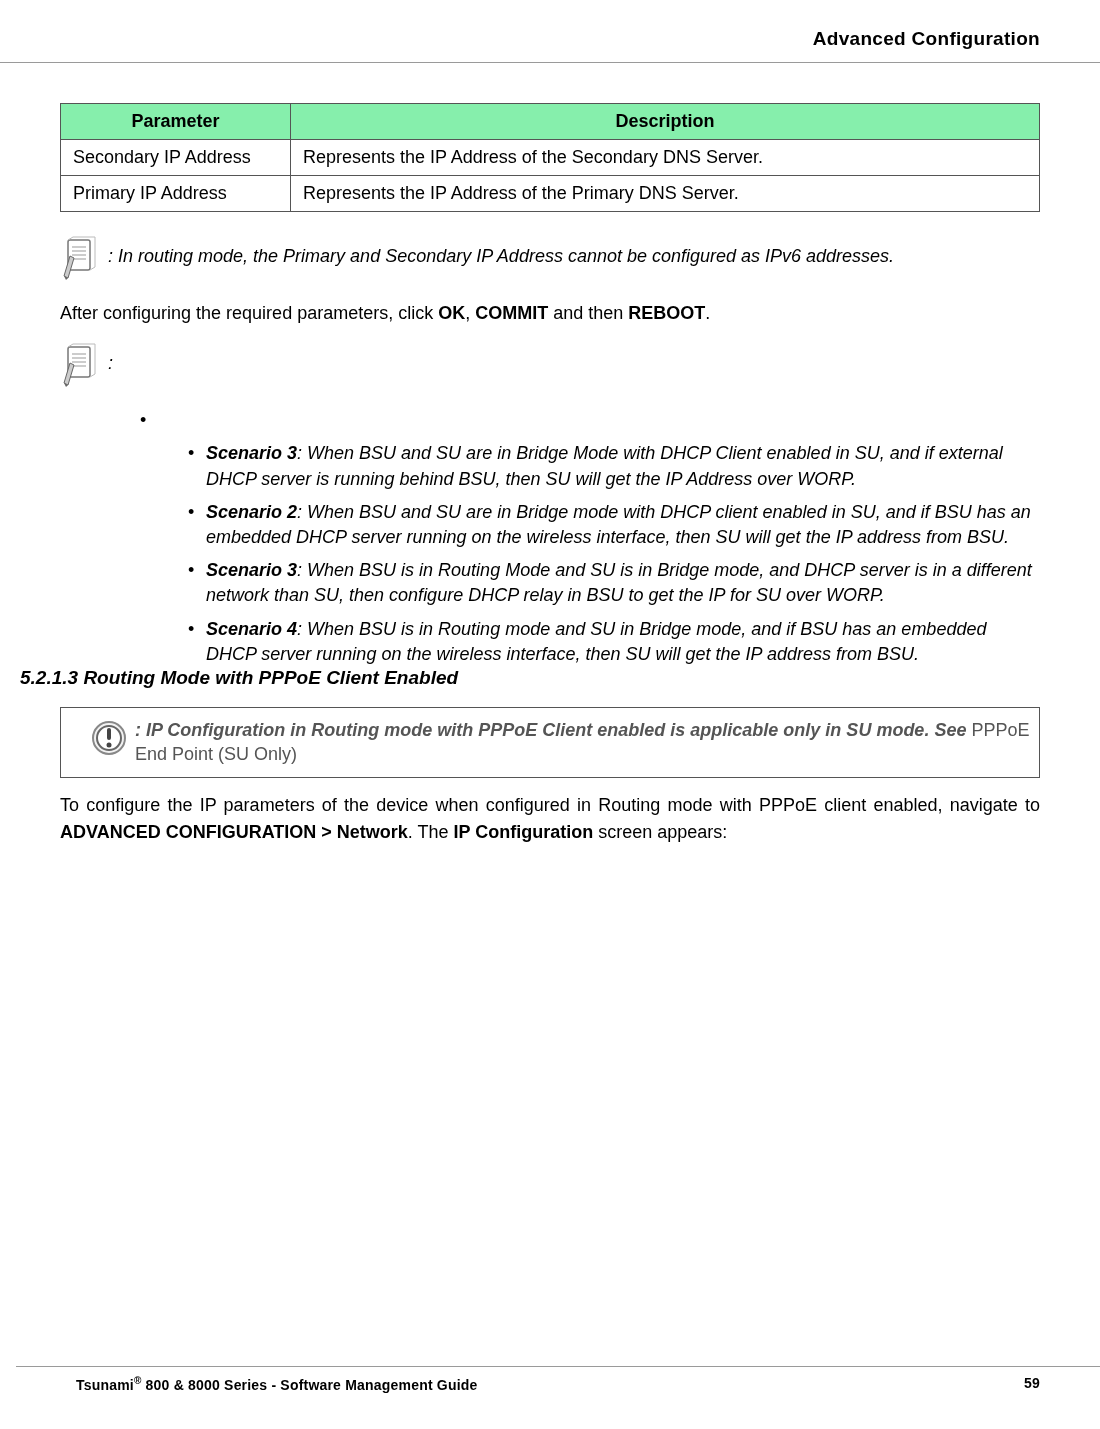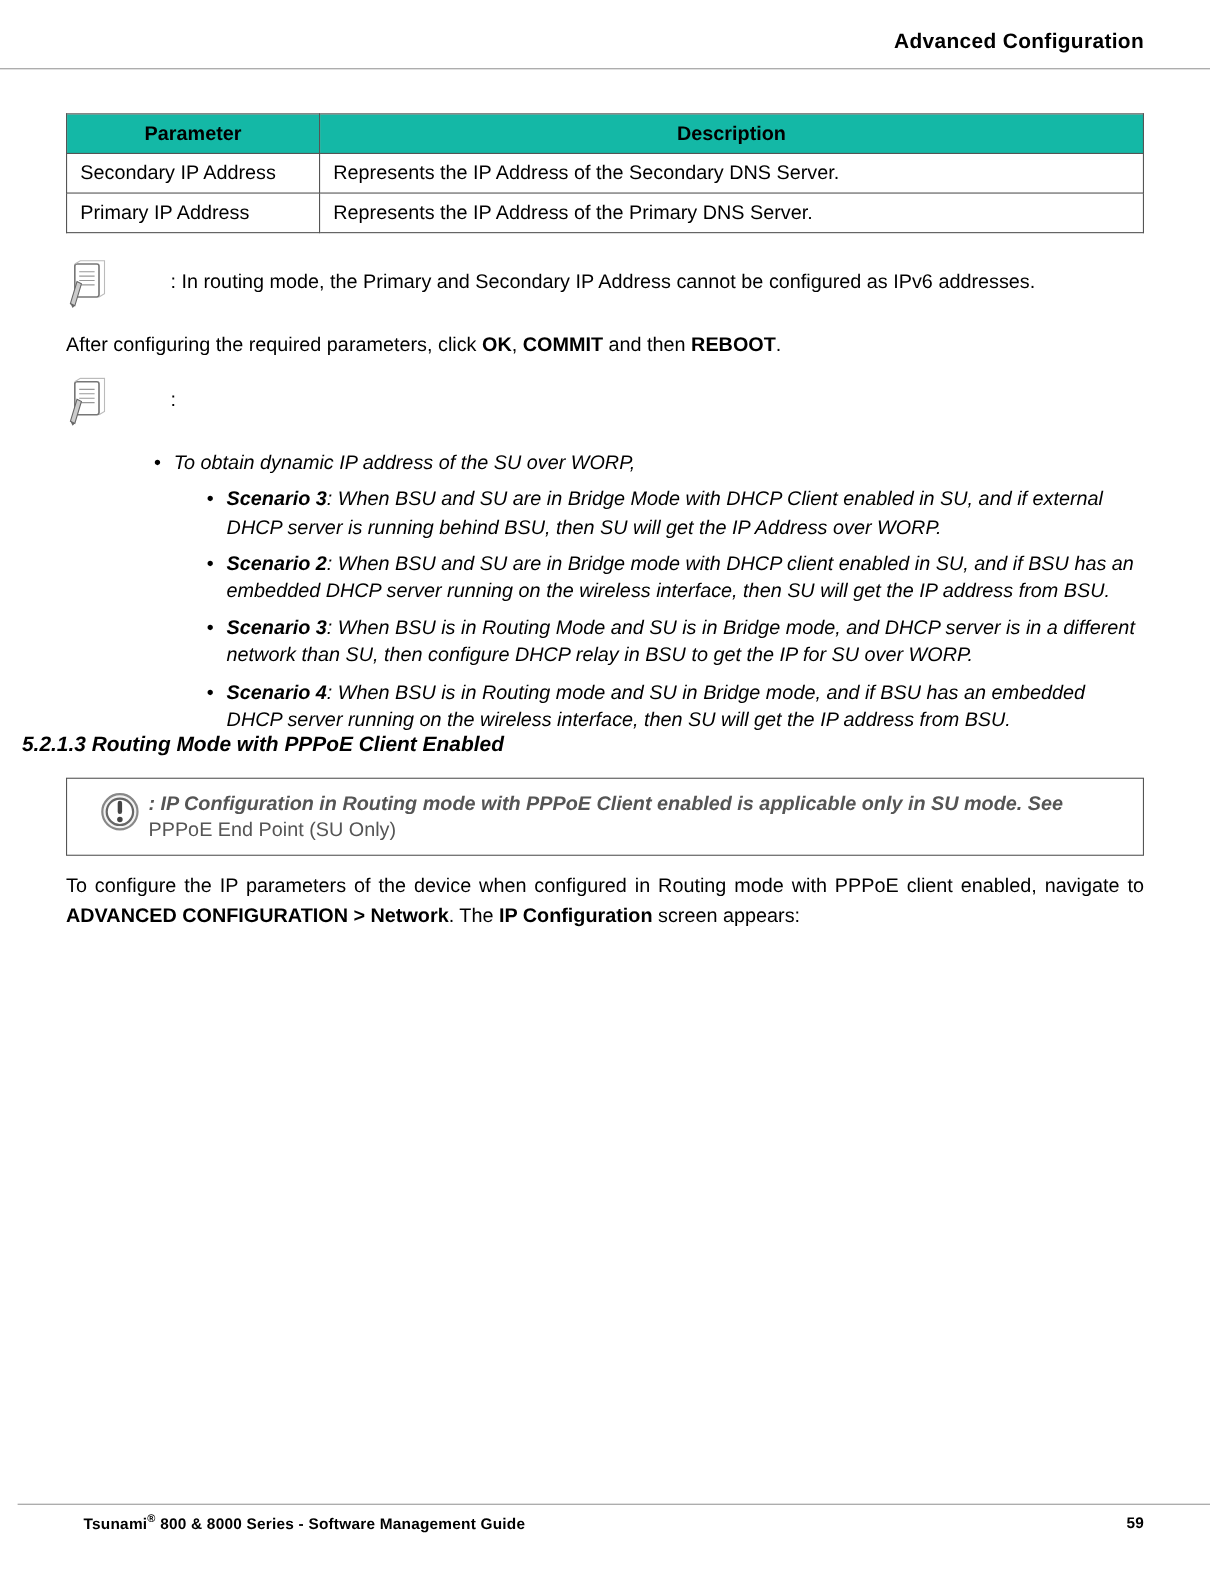--- a/index.html
+++ b/index.html
@@ -37,40 +37,40 @@
     border-collapse: collapse;
     font-size: 18px;
   }
   table.param th, table.param td {
     border: 1px solid #555;
     padding: 7px 12px;
     text-align: left;
     vertical-align: middle;
   }
   table.param th {
-    background: #14b8a6;
+    background: #86efac;
     font-weight: 700;
     text-align: center;
   }
   table.param th.left {
     width: 205px;
   }
   .note-row {
     display: flex;
     align-items: flex-start;
     margin-top: 24px;
     font-size: 18px;
   }
   .note-icon {
     flex: 0 0 auto;
     margin-right: 8px;
   }
   .note-text {
+    font-style: italic;
     padding-top: 10px;
-    margin-left: 47px;
   }
   .body-text {
     font-size: 18px;
     margin-top: 14px;
     line-height: 1.35;
   }
   .indent1 {
     margin-left: 80px;
     margin-top: 14px;
     font-size: 18px;
@@ -101,21 +101,21 @@
     font-weight: 700;
   }
   .subheading {
     font-weight: 700;
     font-style: italic;
     font-size: 19px;
   }
   .caution-box {
     border: 1px solid #555;
     margin-top: 18px;
-    padding: 10px 28px 10px 12px;
+    padding: 10px 4px 10px 12px;
     display: flex;
     align-items: flex-start;
     font-size: 18px;
   }
   .caution-icon {
     flex: 0 0 auto;
     margin: 2px 8px 0 18px;
   }
   .caution-text {
     line-height: 1.35;
@@ -213,21 +213,20 @@
         <path d="M4 40 L10 20 L14 22 L8 42 Z" fill="#ccc" stroke="#666" stroke-width="1"></path>
         <path d="M4 40 L6 44 L8 42 Z" fill="#666"></path>
       </svg>
     </span>
     <span class="note-text">:</span>
   </div>
 
   <div class="indent1">
     <div class="bullet">
       <span class="dot">•</span>
-      <span>To obtain dynamic IP address of the SU over WORP,</span>
     </div>
     <div class="indent2">
       <div class="bullet">
         <span class="dot">•</span>
         <span><span class="scen-label">Scenario 3</span><span>: When BSU and SU are in Bridge Mode with DHCP Client enabled in SU, and if external DHCP server is running behind BSU, then SU will get the IP Address over WORP.</span></span>
       </div>
       <div class="bullet">
         <span class="dot">•</span>
         <span><span class="scen-label">Scenario 2</span><span>: When BSU and SU are in Bridge mode with DHCP client enabled in SU, and if BSU has an embedded DHCP server running on the wireless interface, then SU will get the IP address from BSU.</span></span>
       </div>

